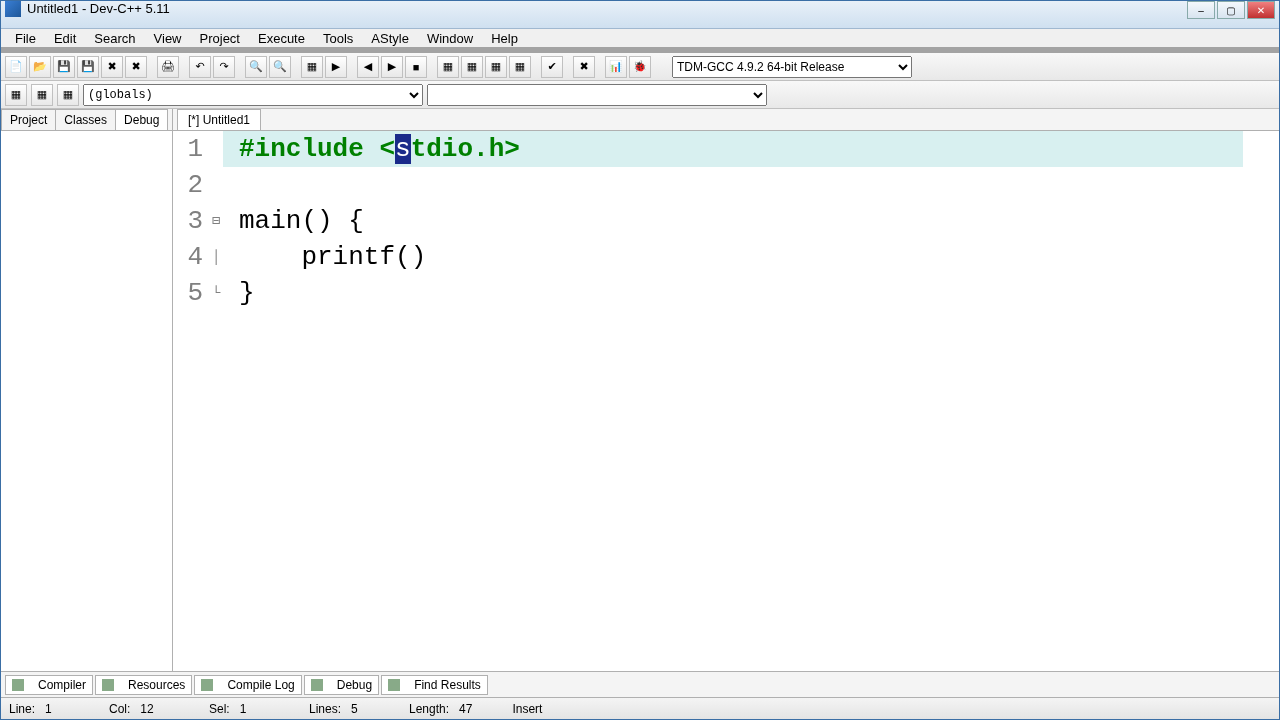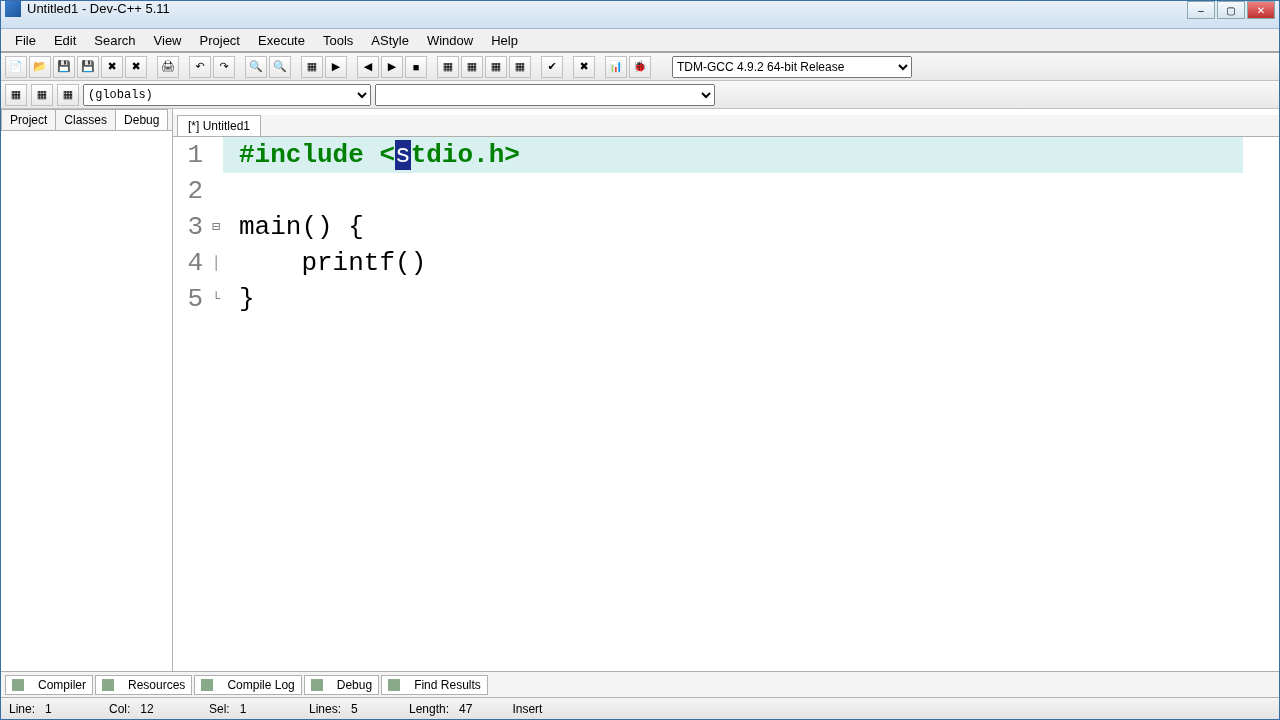--- a/index.html
+++ b/index.html
@@ -4,36 +4,36 @@
 <style>
 * { box-sizing: border-box; margin: 0; padding: 0; }
 body { font-family: "Segoe UI", Tahoma, sans-serif; font-size: 12px; background: #fff; overflow: hidden; }
 .window { width: 1280px; height: 720px; border: 1px solid #3a6ea5; display: flex; flex-direction: column; }
 .titlebar { height: 28px; background: linear-gradient(#e8f0f8,#cfe0f0); display: flex; align-items: flex-start; padding: 0 4px; border-bottom: 1px solid #a0b8d0; }
 .titlebar .icon { width: 16px; height: 16px; background: linear-gradient(135deg,#3a7fd5,#1e5799); margin-right: 6px; }
 .titlebar .title { flex: 1; font-size: 13px; color: #000; }
 .winbtns { display: flex; gap: 2px; }
 .winbtn { width: 28px; height: 18px; border: 1px solid #8aa; background: linear-gradient(#f4f8fc,#d8e4f0); display: flex; align-items: center; justify-content: center; font-size: 10px; }
 .winbtn.close { background: linear-gradient(#f08080,#c03030); color: #fff; }
-.menubar { height: 24px; background: #f0f0f0; display: flex; align-items: center; padding: 4px 6px; gap: 2px; border-bottom: 2px solid #a3a3a3; }
+.menubar { height: 24px; background: #f0f0f0; display: flex; align-items: center; padding: 4px 6px; gap: 2px; border-bottom: 6px solid #a3a3a3; }
 .menuitem { padding: 2px 8px; font-size: 13px; cursor: default; }
 .toolbar { height: 28px; background: linear-gradient(#f8f8f8,#e8e8e8); display: flex; align-items: center; padding: 0 4px; gap: 2px; border-bottom: 1px solid #c0c0c0; }
 .tbtn { width: 22px; height: 22px; border: 1px solid #c0c0c0; background: linear-gradient(#fff,#e8e8e8); display: flex; align-items: center; justify-content: center; font-size: 11px; }
 .tbtn.sep { width: 6px; border: none; background: none; }
 .toolbar select { height: 22px; font-size: 12px; margin-left: 11px; }
 .toolbar2 { height: 28px; background: linear-gradient(#f8f8f8,#e8e8e8); display: flex; align-items: center; padding: 0 4px; gap: 4px; border-bottom: 1px solid #c0c0c0; }
 .toolbar2 select { height: 22px; font-size: 12px; font-family: "Courier New", monospace; }
 .mainarea { flex: 1; display: flex; position: relative; }
 .sidepanel { width: 172px; border-right: 1px solid #b0b0b0; background: #fff; display: flex; flex-direction: column; }
 .sidetabs { display: flex; height: 22px; border-bottom: 1px solid #b0b0b0; background: #f4f4f4; font-size: 12px; }
 .sidetab { padding: 3px 8px; border: 1px solid #b0b0b0; border-bottom: none; margin-right: -1px; background: #f4f4f4; }
 .sidetab.active { background: #fff; font-weight: normal; }
 .sidecontent { flex: 1; background: #fff; }
 .editorarea { flex: 1; display: flex; flex-direction: column; background: #fff; }
-.filetabs { height: 22px; display: flex; align-items: flex-end; background: #f4f4f4; border-bottom: 1px solid #b0b0b0; padding-left: 4px; margin-top: 6px; }
+.filetabs { height: 22px; display: flex; align-items: flex-end; background: #f4f4f4; border-bottom: 1px solid #b0b0b0; padding-left: 4px; }
 .filetab { padding: 3px 10px; border: 1px solid #b0b0b0; border-bottom: none; background: #fff; font-size: 12px; }
 .code { flex: 1; display: flex; font-family: Consolas, "Courier New", monospace; font-size: 26px; line-height: 36px; background: #fff; overflow: hidden; }
 .linerow { display: flex; }
 .gutter { width: 36px; text-align: right; padding-right: 6px; color: #808080; user-select: none; }
 .fold { width: 14px; color: #808080; font-size: 14px; display:flex; align-items:center; justify-content:center; }
 .codeline { white-space: pre; padding-left: 16px; }
 .codeline.hl { background: #d8f0f0; display: inline-block; width: 1020px; }
 .pp { color: #008000; font-weight: bold; }
 .sel { background: #1a2a8a; color: #fff; }
 .bottomtabs { height: 26px; background: #f4f4f4; border-top: 1px solid #b0b0b0; display: flex; align-items: center; padding: 0 4px; gap: 2px; }
@@ -106,21 +106,21 @@
     <div class="tbtn sep"></div>
     <select style="width:240px;">
       <option>TDM-GCC 4.9.2 64-bit Release</option>
     </select>
   </div>
 
   <div class="toolbar2">
     <div class="tbtn">▦</div>
     <div class="tbtn">▦</div>
     <div class="tbtn">▦</div>
-    <select style="width:288px;">
+    <select style="width:340px;">
       <option>(globals)</option>
     </select>
     <select style="width:340px;">
       <option></option>
     </select>
   </div>
 
   <div class="mainarea">
     <div class="sidepanel">
       <div class="sidetabs">

